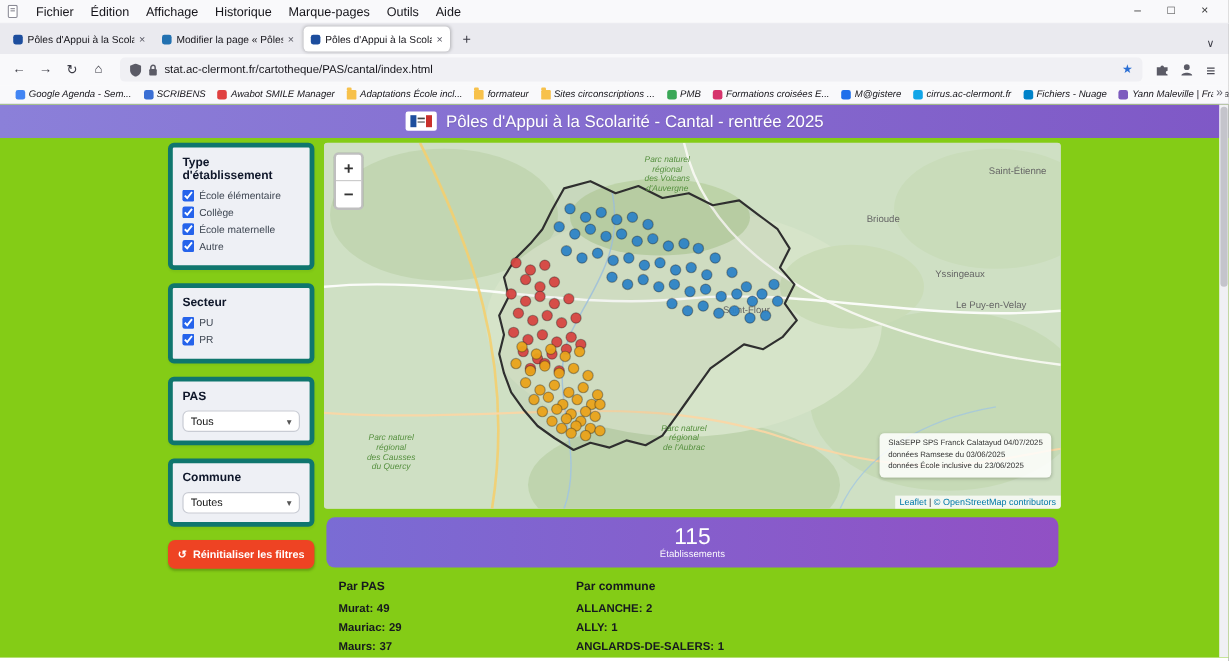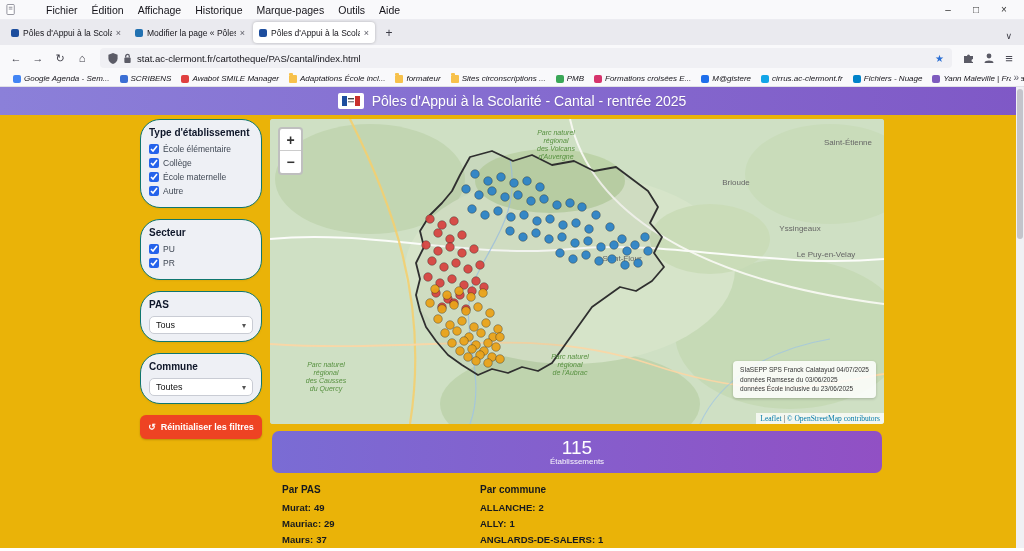--- a/index.html
+++ b/index.html
@@ -3,21 +3,21 @@
 <meta charset="utf-8">
 <style>
   * { margin:0; padding:0; box-sizing:border-box; }
   html,body { background:#555; }
   .browser {
     width:1024px; height:551px; position:relative; overflow:hidden;
     background:#fff; font-family:"Liberation Sans", sans-serif; color:#15141a;
     margin:0 auto;
   }
   
-  .menubar { height:20px; background:#f9f9fb; display:flex; align-items:center; padding:0 6px; font-size:10.5px; border-bottom:1px solid #ececf1;gap:16px; }
+  .menubar { height:20px; background:#f9f9fb; display:flex; align-items:center; padding:0 6px; font-size:10.5px; border-bottom:1px solid #ececf1; }
   .app-ico { width:11px; height:11px; margin-right:6px; }
   .menu-item { padding:0 7px; cursor:default; }
   .win-controls { margin-left:auto; display:flex; }
   .win-controls span { width:28px; text-align:center; font-size:10px; color:#333; }
   .tabbar { height:25px; background:#eaeaef; display:flex; align-items:flex-end; padding:0 4px; }
   .tab { width:122px; height:21px; margin:0 1px 2px 1px; border-radius:4px; display:flex; align-items:center; gap:4px; padding:0 6px; font-size:8.5px; color:#15141a; }
   .tab.active { background:#fff; box-shadow:0 0 3px rgba(0,0,0,.25); }
   .fav { width:8px; height:8px; border-radius:2px; flex:none; }
   .tab-title { flex:1; white-space:nowrap; overflow:hidden; }
   .tab-close { color:#5b5b66; font-size:9px; }
@@ -31,44 +31,44 @@
   .chrome-ico { width:18px; height:18px; display:flex; align-items:center; justify-content:center; color:#4a4a55; }
   .hamburger { font-size:13px; }
   .bookmarksbar { height:16px; background:#f9f9fb; border-bottom:1px solid #e0e0e6; display:flex; align-items:center; padding:0 16px 0 8px; font-size:8px; overflow:hidden; position:relative; }
   .bm { display:flex; align-items:center; gap:3px; padding:0 5px; flex:none; }
   .bm-label { white-space:nowrap;font-style:italic; }
   .bm-ico { width:8px; height:8px; border-radius:2px; flex:none; }
   .bm-ico.folder { background:#f7c14b; position:relative; border-radius:1px; }
   .bm-ico.folder::before { content:""; position:absolute; top:-2px; left:0; width:4px; height:2px; background:#f7c14b; border-radius:1px 1px 0 0; }
   .bm-overflow { position:absolute; right:3px; top:1px; color:#5b5b66; font-size:10px; background:#f9f9fb; padding:0 2px; }
   
-  .viewport { position:relative; height:461px; background:#eab308; overflow:hidden; }
+  .viewport { position:relative; height:461px; background:#84cc16; overflow:hidden; }
   .page-header { height:28px; display:flex; align-items:center; justify-content:center; gap:8px;
     background:linear-gradient(90deg,#8b80d9 0%,#7f58c6 100%); }
   .page-title { color:#fff; font-size:14px; font-weight:500; text-shadow:0 1px 1px rgba(0,0,0,.15); }
   .logo-box { width:26px; height:16px; background:#fff; border-radius:2px; display:flex; align-items:center; justify-content:center; }
   .content { width:744px; margin:4px auto 0; display:flex; gap:8px; align-items:flex-start; }
   .sidebar { width:122px; display:flex; flex-direction:column; gap:11px; }
-  .card { background:#eef0f5; border:1px solid #0f766e; border-radius:20px; padding:7px 8px; box-shadow:0 1px 2px rgba(0,0,0,.05); }
+  .card { background:#eef0f5; border:4px solid #0f766e; border-radius:5px; padding:7px 8px; box-shadow:0 1px 2px rgba(0,0,0,.05); }
   .card-title { font-size:10px; font-weight:bold; color:#0f172a; margin-bottom:6px; }
   .check-row { display:flex; align-items:center; gap:4px; font-size:8.5px; color:#3f4753; margin:4px 0; }
   .check-row input { width:10px; height:10px; accent-color:#2563eb; margin:0; }
   .fake-select { background:#fff; border:1px solid #c9ccd4; border-radius:5px; height:18px; font-size:9px; padding:0 6px; display:flex; justify-content:space-between; align-items:center; color:#111; }
   .sel-arrow { font-size:8px; color:#555; }
   .reset-btn { width:100%; background:#ee4323; color:#fff; font-size:9px; font-weight:bold; border:none; border-radius:6px; padding:7px 2px; display:flex; gap:5px; justify-content:center; align-items:center; box-shadow:0 1px 2px rgba(0,0,0,.2); }
   .legend-row { display:flex; align-items:center; gap:6px; font-size:8.5px; color:#3f4753; margin:6px 0; }
   .legend-dot { width:9px; height:9px; border-radius:50%; flex:none; border:1px solid rgba(0,0,0,.2); }
   .maincol { width:614px; }
   .map { width:614px; height:305px; position:relative; overflow:hidden; border-radius:3px; background:#cfe0c4; }
   .map svg { display:block; }
   .zoom-ctl { position:absolute; top:8px; left:8px; width:25px; background:#fff; border:2px solid rgba(0,0,0,.25); border-radius:4px; overflow:hidden; }
   .zoom-ctl div { height:22px; display:flex; align-items:center; justify-content:center; font-size:14px; font-weight:bold; color:#333; }
   .zoom-ctl div:first-child { border-bottom:1px solid #ccc; }
   .map-info { position:absolute; right:8px; bottom:26px; background:rgba(255,255,255,.85); border-radius:4px; padding:4px 7px; font-size:6.5px; color:#333; line-height:1.5; box-shadow:0 1px 3px rgba(0,0,0,.2); }
-  .map-attrib { position:absolute; right:0; bottom:0; background:rgba(255,255,255,.75); font-size:7.5px; padding:1px 4px; color:#333;font-family:Liberation Serif, serif; }
+  .map-attrib { position:absolute; right:0; bottom:0; background:rgba(255,255,255,.75); font-size:7.5px; padding:1px 4px; color:#333; }
   .map-attrib .lflt, .map-attrib .osm { color:#0078a8; }
   .park-label { font-size:7px; font-style:italic; fill:#56903f; text-anchor:middle; }
   .town-label { font-size:8px; fill:#666; text-anchor:middle; }
   .banner { margin:7px 2px 0; height:42px; border-radius:7px; background:linear-gradient(90deg,#7a6cd4 0%,#9150c4 100%); display:flex; flex-direction:column; align-items:center; justify-content:center; color:#fff; }
   .banner-total { font-size:19px; font-weight:normal; line-height:1.05; }
   .banner-label { font-size:8px; opacity:.95; }
   .statsgrid { display:grid; grid-template-columns:198px 205px auto; padding:11px 4px 0 12px; font-size:9.5px; color:#16191f; }
   .stat-col h4 { font-size:10px; margin-bottom:7px; }
   .stat-row { margin:5px 0; }
   .stat-row .lbl { font-weight:bold; }

